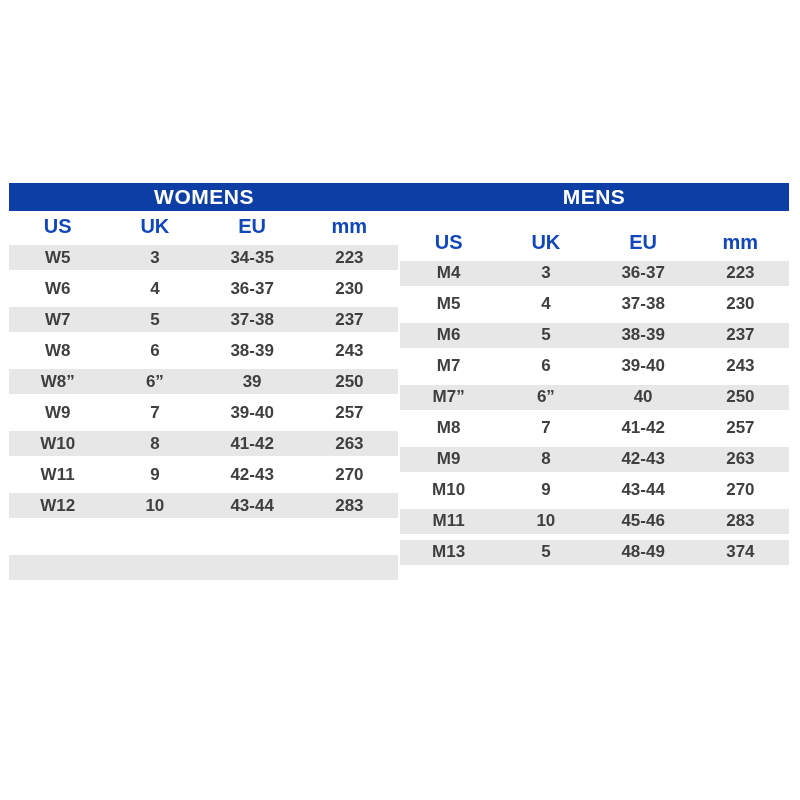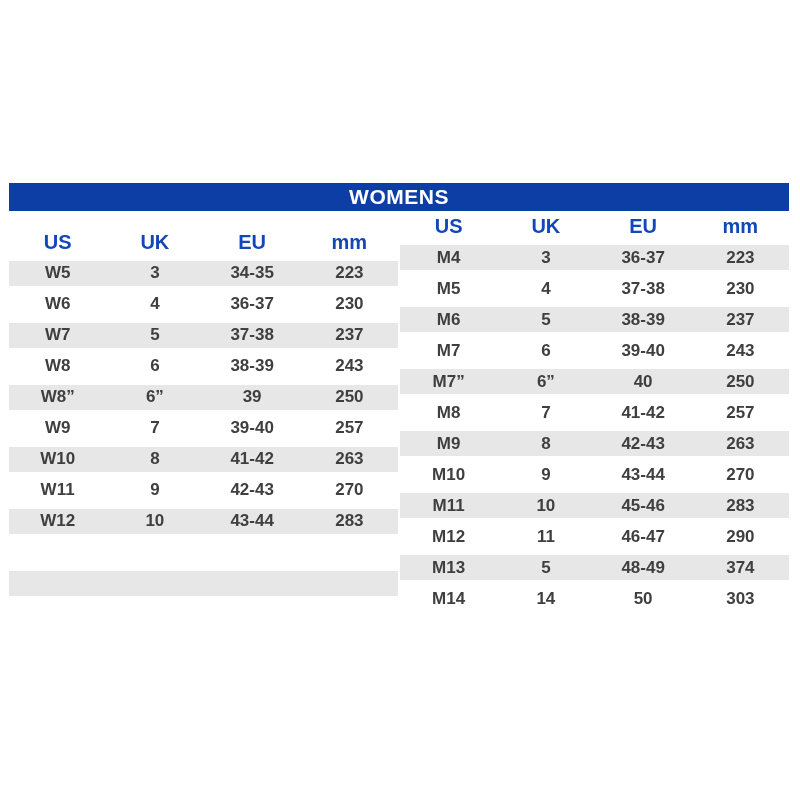--- a/index.html
+++ b/index.html
@@ -84,20 +84,21 @@
     font-weight: bold;
   }
 </style>
 </head>
 <body>
 
 <div class="canvas">
   <div class="table">
     <div class="band">
       <div class="band-cell">WOMENS</div>
+      <div class="band-cell">MENS</div>
     </div>
     <div class="halves">
       <div class="half">
         <div class="head-row">
             <div class="cell head-cell">US</div>
             <div class="cell head-cell">UK</div>
             <div class="cell head-cell">EU</div>
             <div class="cell head-cell">mm</div>
           </div>
         <div class="rows">
@@ -225,35 +226,23 @@
               <div class="cell data-cell">9</div>
               <div class="cell data-cell">43-44</div>
               <div class="cell data-cell">270</div>
             </div>
             <div class="row gray">
               <div class="cell data-cell">M11</div>
               <div class="cell data-cell">10</div>
               <div class="cell data-cell">45-46</div>
               <div class="cell data-cell">283</div>
             </div>
-            <div class="row">
-              <div class="cell data-cell">M12</div>
-              <div class="cell data-cell">11</div>
-              <div class="cell data-cell">46-47</div>
-              <div class="cell data-cell">290</div>
-            </div>
             <div class="row gray">
               <div class="cell data-cell">M13</div>
               <div class="cell data-cell">5</div>
               <div class="cell data-cell">48-49</div>
               <div class="cell data-cell">374</div>
-            </div>
-            <div class="row">
-              <div class="cell data-cell">M14</div>
-              <div class="cell data-cell">14</div>
-              <div class="cell data-cell">50</div>
-              <div class="cell data-cell">303</div>
             </div>
           </div>
       </div>
     </div>
   </div>
 </div>
 
 </body></html>

